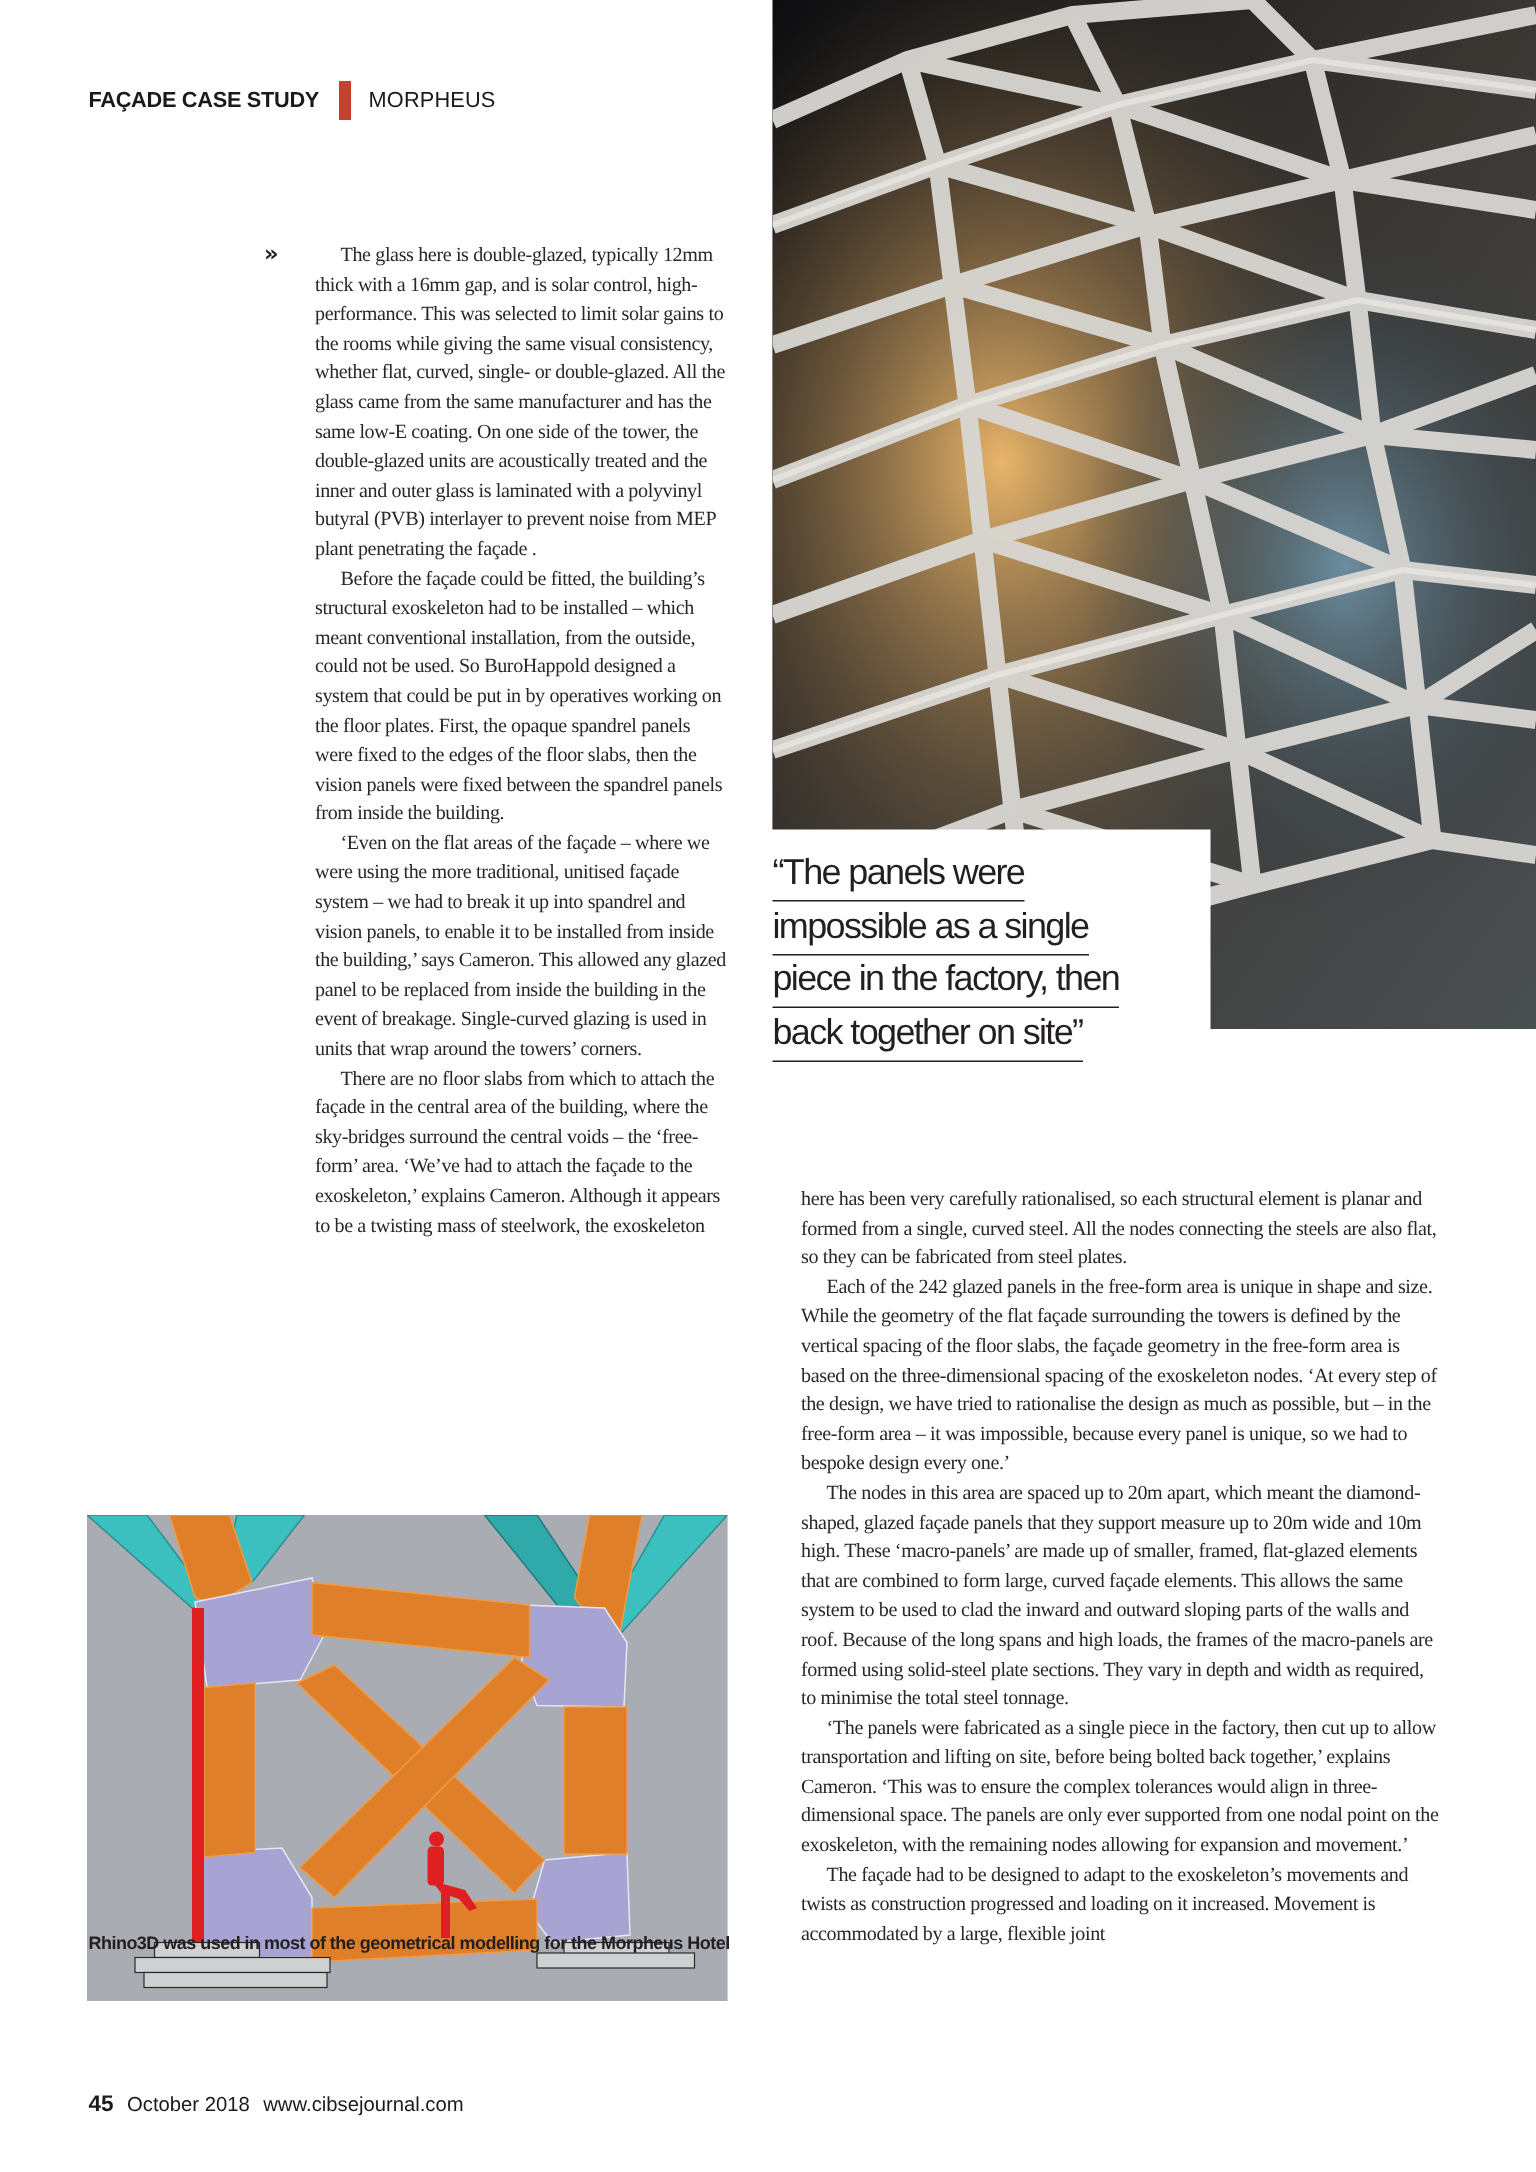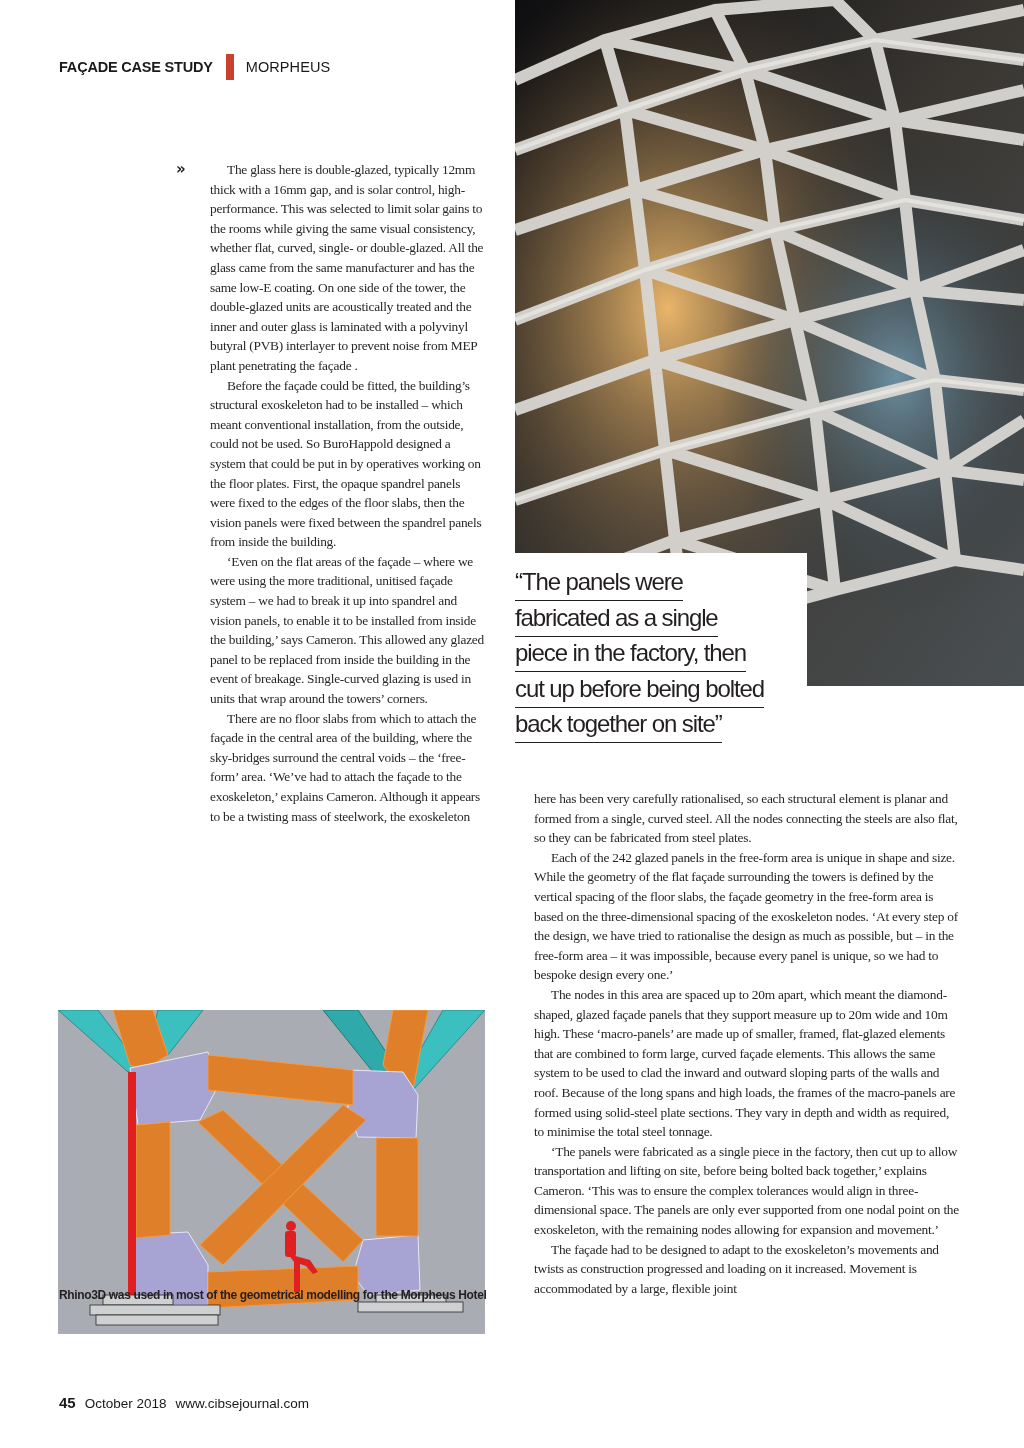--- a/index.html
+++ b/index.html
@@ -90,23 +90,22 @@
       <path d="M0 150 L110 110 L230 70 L360 40 L509 60"></path>
       <path d="M0 320 L130 270 L260 230 L390 200 L509 220"></path>
       <path d="M0 500 L150 450 L300 410 L420 380 L509 390"></path>
     </g>
   </svg>
 </div>
 
 <div class="pullquote-box"></div>
 <div class="pullquote">
   <div class="qrow"><span class="ql">“The panels were</span></div>
-  <div class="qrow"><span class="ql">fabricated as a single</span></div>
+  <div class="qrow"><span class="ql">impossible as a single</span></div>
   <div class="qrow"><span class="ql">piece in the factory, then</span></div>
-  <div class="qrow"><span class="ql">cut up before being bolted</span></div>
   <div class="qrow"><span class="ql">back together on site”</span></div>
 </div>
 
 <div class="col col-right">
   <p class="first">here has been very carefully rationalised, so each structural element is planar and formed from a single, curved steel. All the nodes connecting the steels are also flat, so they can be fabricated from steel plates.</p>
   <p>Each of the 242 glazed panels in the free-form area is unique in shape and size. While the geometry of the flat façade surrounding the towers is defined by the vertical spacing of the floor slabs, the façade geometry in the free-form area is based on the three-dimensional spacing of the exoskeleton nodes. ‘At every step of the design, we have tried to rationalise the design as much as possible, but – in the free-form area – it was impossible, because every panel is unique, so we had to bespoke design every one.’</p>
   <p>The nodes in this area are spaced up to 20m apart, which meant the diamond-shaped, glazed façade panels that they support measure up to 20m wide and 10m high. These ‘macro-panels’ are made up of smaller, framed, flat-glazed elements that are combined to form large, curved façade elements. This allows the same system to be used to clad the inward and outward sloping parts of the walls and roof. Because of the long spans and high loads, the frames of the macro-panels are formed using solid-steel plate sections. They vary in depth and width as required, to minimise the total steel tonnage.</p>
   <p>‘The panels were fabricated as a single piece in the factory, then cut up to allow transportation and lifting on site, before being bolted back together,’ explains Cameron. ‘This was to ensure the complex tolerances would align in three-dimensional space. The panels are only ever supported from one nodal point on the exoskeleton, with the remaining nodes allowing for expansion and movement.’</p>
   <p>The façade had to be designed to adapt to the exoskeleton’s movements and twists as construction progressed and loading on it increased. Movement is accommodated by a large, flexible joint</p>
 </div>

